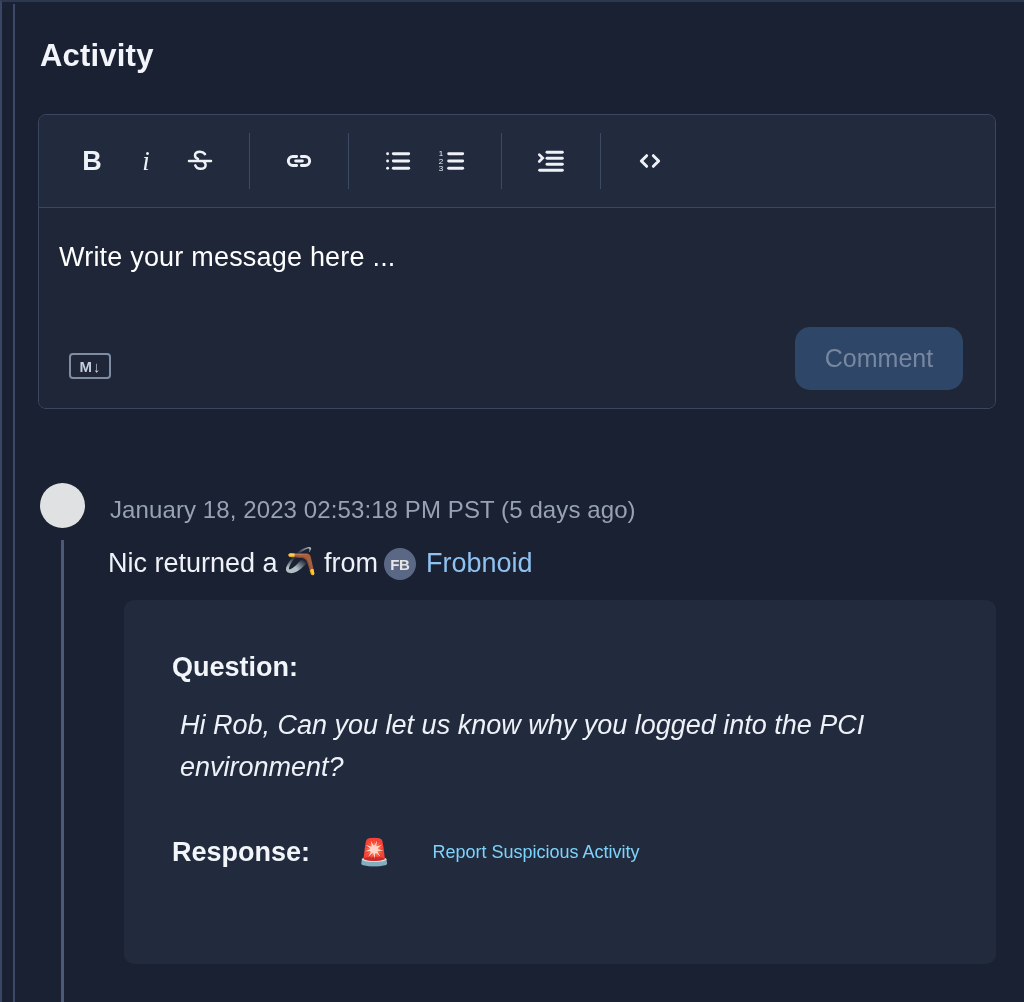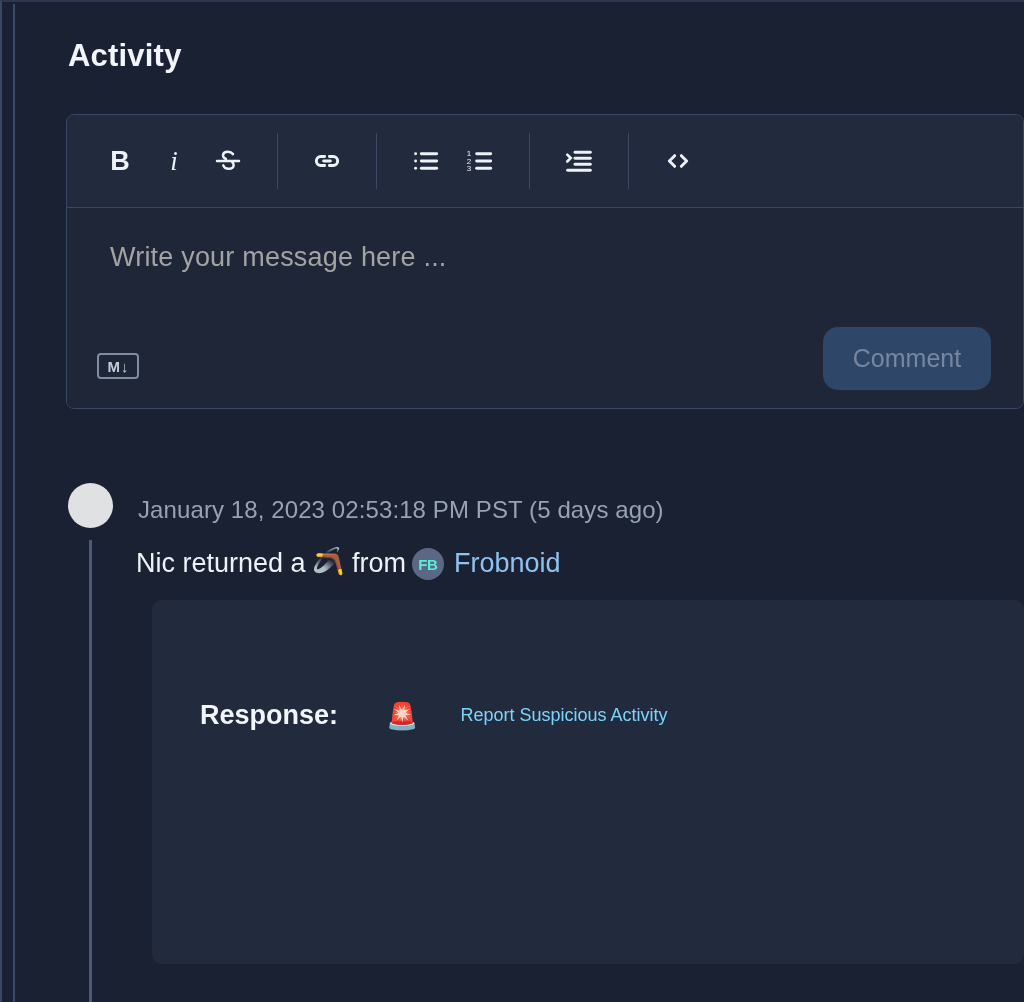--- a/index.html
+++ b/index.html
@@ -37,21 +37,20 @@
     background: #3c4a68;
   }
 
   #content {
     position: absolute;
     left: 14px;
     top: 2px;
     right: 0;
     bottom: 0;
     background: #1a2132;
-    margin-left: 28px;
   }
 
   
   .panel-title {
     position: absolute;
     left: 24px;
     top: 34px;
     font-size: 31px;
     font-weight: 600;
     color: #f2f5f9;
@@ -109,24 +108,24 @@
   .tb-italic { font-size: 27px; font-style: italic; font-family: "Liberation Serif", serif; }
 
   .composer-body {
     position: relative;
     height: 200px;
     background: #1e2638;
   }
 
   .composer-placeholder {
     position: absolute;
-    left: 43px;
+    left: 20px;
     top: 34px;
     font-size: 27px;
-    color: #a3a3a3;
+    color: #ffffff;
     letter-spacing: 0.2px;
   }
 
   .md-badge {
     position: absolute;
     left: 30px;
     bottom: 29px;
     width: 42px;
     height: 26px;
     border: 2px solid #7e8ca4;
@@ -212,21 +211,21 @@
   }
 
   .org-badge {
     display: inline-flex;
     align-items: center;
     justify-content: center;
     width: 32px;
     height: 32px;
     border-radius: 50%;
     background: #5b6885;
-    color: #5eead4;
+    color: #e5e5e5;
     font-size: 15px;
     font-weight: 700;
     margin: 0 10px 0 6px;
     letter-spacing: -0.2px;
   }
 
   .org-link {
     color: #8fc2f0;
     cursor: pointer;
   }
@@ -395,20 +394,24 @@
       <div class="entry-summary">
         <span>Nic returned a</span>
         <span class="emoji">🪃</span>
         <span>from</span>
         <span class="org-badge">FB</span>
         <span class="org-link">Frobnoid</span>
       </div>
 
       <div class="qa-card">
 
+        <div class="qa-block-q">
+          <span class="qa-label">Question:</span>
+          <div class="qa-text">Hi Rob, Can you let us know why you logged into the PCI environment?</div>
+        </div>
 
         <div class="qa-block-r">
           <span class="qa-label">Response:</span>
           <span class="qa-response-emoji">🚨</span>
           <span class="qa-response-value">Report Suspicious Activity</span>
         </div>
 
 
       </div>
 

